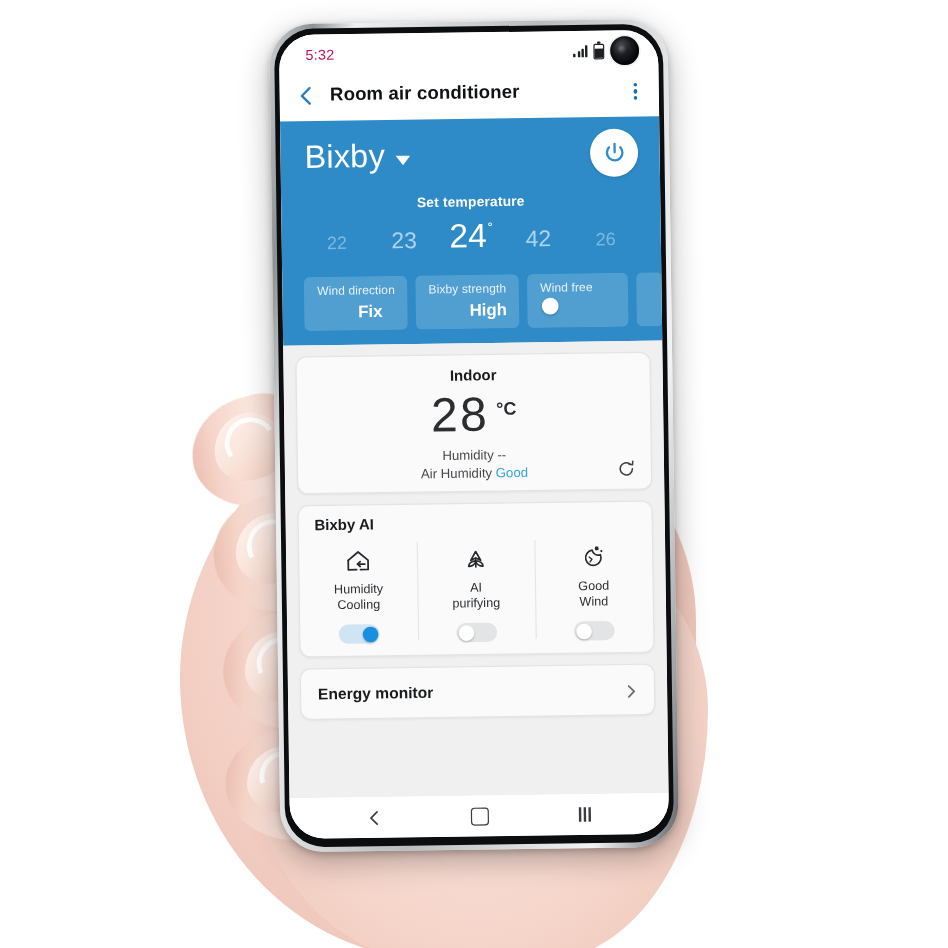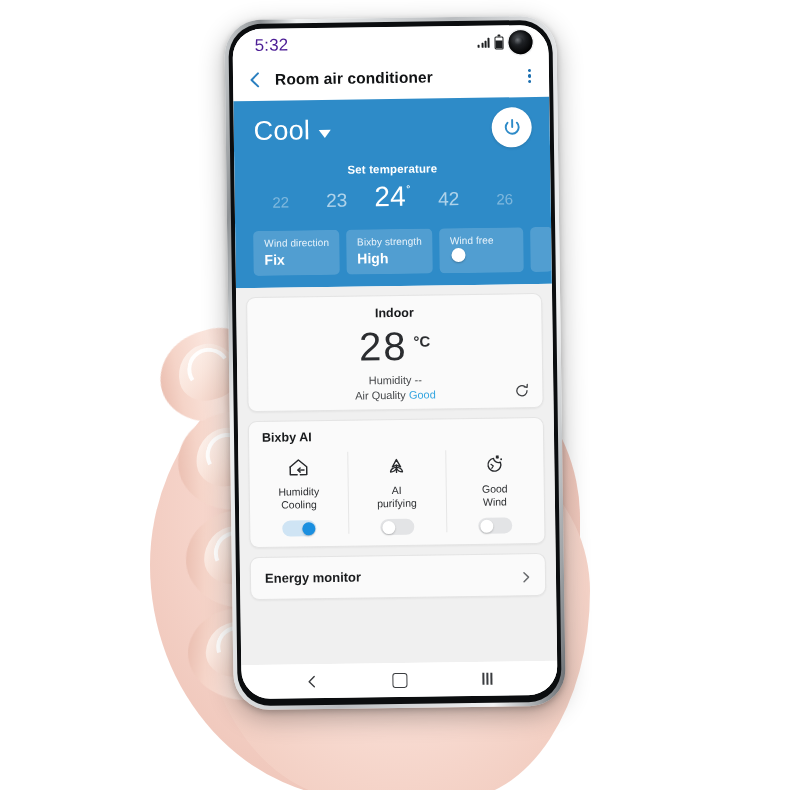--- a/index.html
+++ b/index.html
@@ -85,21 +85,21 @@
   }
 
   
   .statusbar{
     height:30px;
     display:flex;align-items:center;justify-content:space-between;
     padding:4px 16px 0 22px;
     box-sizing:border-box;
     background:#ffffff;
   }
-  .clock{font-size:17px;color:#4c1d95;letter-spacing:.2px;}
+  .clock{font-size:12px;color:#be185d;letter-spacing:.2px;}
   .sysicons{display:flex;align-items:center;gap:5px;}
   .sig{display:flex;align-items:flex-end;gap:1.2px;height:10px;}
   .sig i{display:block;width:2px;background:#1c1e20;border-radius:.5px;}
   .sig i:nth-child(1){height:3px;}
   .sig i:nth-child(2){height:5px;}
   .sig i:nth-child(3){height:7.5px;}
   .sig i:nth-child(4){height:10px;}
   .batt{
     width:7px;height:11px;border:1.4px solid #1c1e20;border-radius:1.5px;position:relative;
     background:linear-gradient(#1c1e20,#1c1e20) bottom/100% 70% no-repeat;
@@ -148,21 +148,21 @@
   .t.sel .deg{font-size:13px;vertical-align:super;margin-left:1px;}
 
   .chips{display:flex;gap:7px;padding:0 0 0 18px;margin-top:16px;overflow:hidden;}
   .chip{
     background:rgba(255,255,255,.17);
     border-radius:5px;
     padding:7px 10px 8px 11px;
     min-width:84px;box-sizing:border-box;flex:none;cursor:pointer;
   }
   .chip .ck{font-size:10px;color:#e8f3fb;display:block;letter-spacing:.1px;}
-  .chip .cv{font-size:14px;color:#ffffff;font-weight:bold;display:block;margin-top:3px;}
+  .chip .cv{font-size:14px;color:#ffffff;font-weight:bold;display:block;margin-top:3px;margin-left:34px;}
   .chip.partial{min-width:22px;width:22px;padding-left:8px;padding-right:0;}
   .wf-toggle{
     margin-top:4px;width:36px;height:17px;border-radius:9px;background:rgba(255,255,255,.30);
     position:relative;
   }
   .wf-toggle i{
     position:absolute;left:1.5px;top:1.5px;width:14px;height:14px;border-radius:50%;background:#ffffff;
     box-shadow:0 1px 2px rgba(0,0,0,.25);
   }
 
@@ -265,21 +265,21 @@
       <span class="kebab">
               <span></span>
               <span></span>
               <span></span>
             </span>
     </div>
 
     <div class="hero">
       <div class="hero-top">
         <div class="mode">
-          <span class="mode-label">Cool</span>
+          <span class="mode-label">Bixby</span>
           <span class="caret"></span>
         </div>
         <div class="power">
           <svg viewBox="0 0 24 24" width="21" height="21">
             <path d="M12 3 L12 11" fill="none" stroke="#2e8bc8" stroke-width="2.2" stroke-linecap="round"></path>
             <path d="M6.6 6.2 A7.4 7.4 0 1 0 17.4 6.2" fill="none" stroke="#2e8bc8" stroke-width="2.2" stroke-linecap="round"></path>
           </svg>
         </div>
       </div>
 
@@ -313,21 +313,21 @@
     <div class="body">
 
       <div class="card indoor">
         <div class="indoor-title">Indoor</div>
         <div class="indoor-read">
           <span class="indoor-val">28</span>
           <span class="indoor-unit">°C</span>
         </div>
         <div class="indoor-sub">Humidity --</div>
         <div class="indoor-sub2">
-          <span>Air Quality</span>
+          <span>Air Humidity</span>
           <span class="aq-good">Good</span>
         </div>
         <span class="refresh">
           <svg viewBox="0 0 20 20" width="17" height="17">
             <path d="M16 10 A6 6 0 1 1 13.6 5.2" fill="none" stroke="#3c3e41" stroke-width="1.5" stroke-linecap="round"></path>
             <path d="M16.4 2.6 L16.2 6.1 L12.8 5.4" fill="none" stroke="#3c3e41" stroke-width="1.5" stroke-linecap="round" stroke-linejoin="round"></path>
           </svg>
         </span>
       </div>
 

